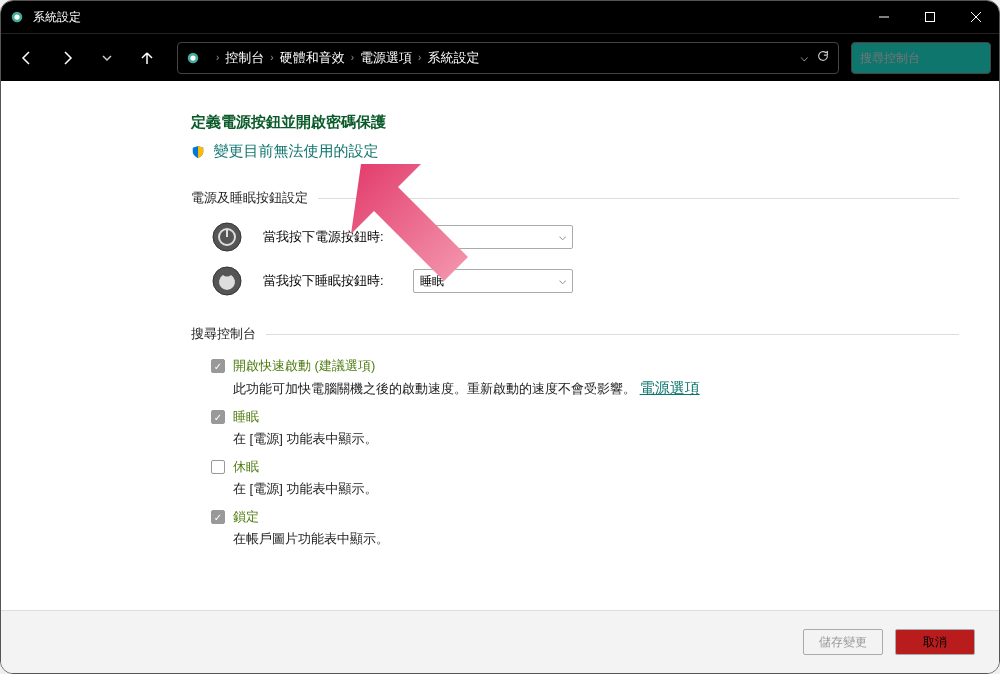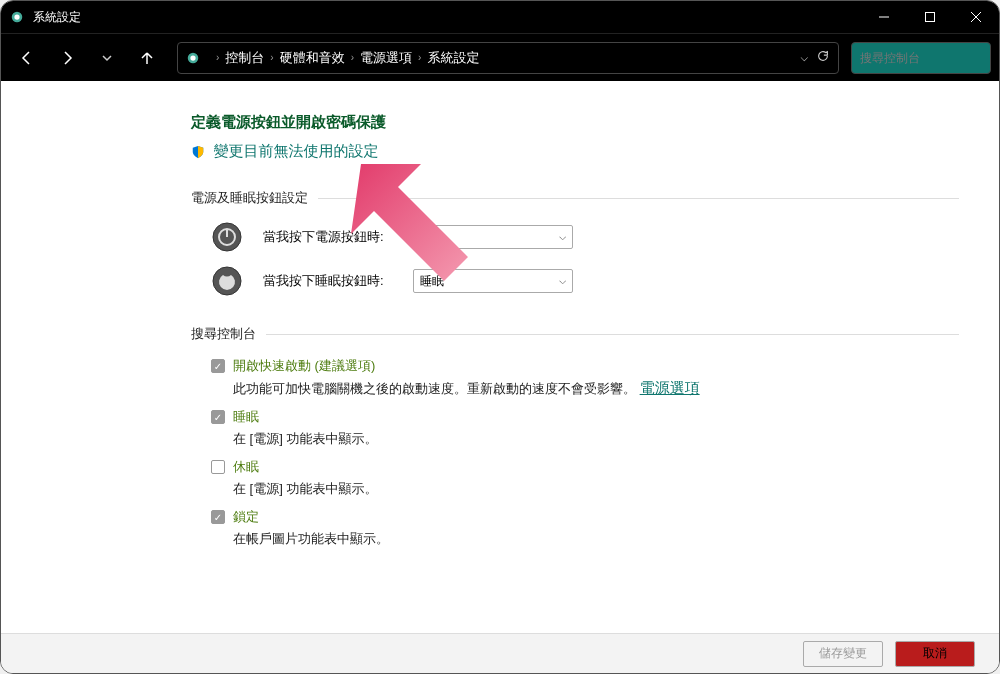--- a/index.html
+++ b/index.html
@@ -37,21 +37,21 @@
 .power-label { font-size: 13px; width: 130px; }
 .select { width: 160px; height: 24px; border: 1px solid #aaa; border-radius: 2px; font-size: 12px; padding: 0 6px; display: flex; align-items: center; justify-content: space-between; background: #fff; cursor: pointer; }
 .select-arrow { font-size: 9px; color: #555; }
 
 .check-row { margin: 10px 0 4px 20px; display: flex; align-items: flex-start; gap: 8px; }
 .checkbox { width: 14px; height: 14px; border: 1px solid #999; border-radius: 2px; flex-shrink: 0; margin-top: 2px; display:flex; align-items:center; justify-content:center; font-size:10px; color:#666; }
 .checkbox.checked { background: #999; color:#fff; }
 .check-label { font-size: 13px; color: #4d7c0f; }
 .check-desc { font-size: 13px; color: #222; margin-left: 42px; margin-bottom: 6px; }
 
-.footer { height: 40px; border-top: 1px solid #ddd; background: #f3f3f3; display: flex; align-items: center; justify-content: flex-end; padding: 0 24px; gap: 12px; }
+.footer { height: 63px; border-top: 1px solid #ddd; background: #f3f3f3; display: flex; align-items: center; justify-content: flex-end; padding: 0 24px; gap: 12px; }
 .btn { min-width: 80px; height: 26px; border: 1px solid #aaa; background: #b91c1c; border-radius: 2px; font-size: 12px; cursor: pointer; padding: 0 14px; }
 .btn:disabled { color: #999; cursor: default; background:#f3f3f3;}
 
 .arrow-overlay { position: absolute; top: 148px; left: 345px; pointer-events: none; z-index: 10; }
 </style>
 </head>
 <body>
 
 <div class="window">
 

